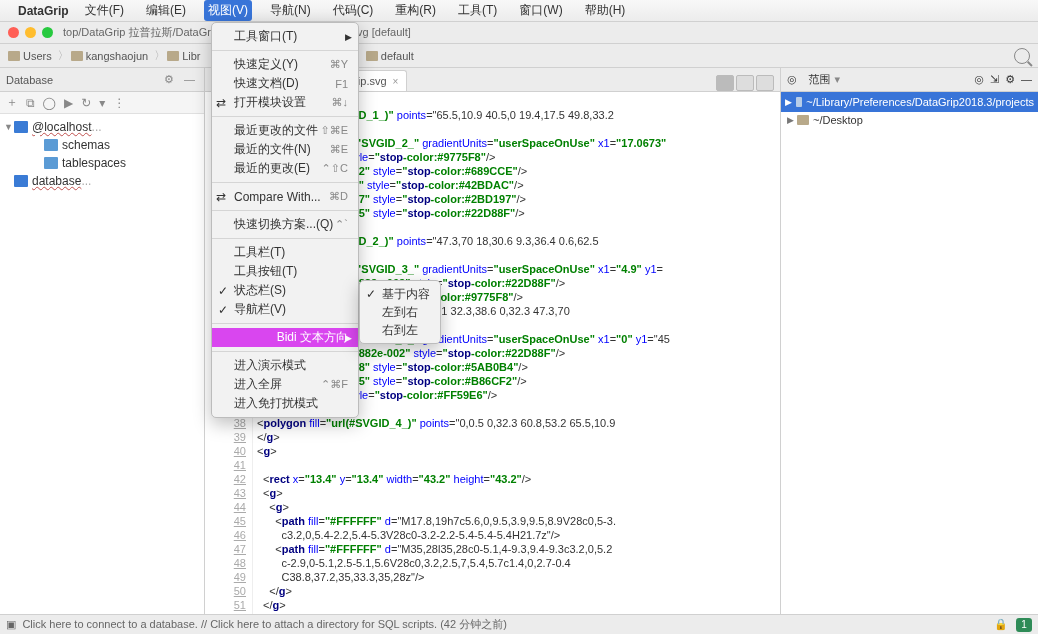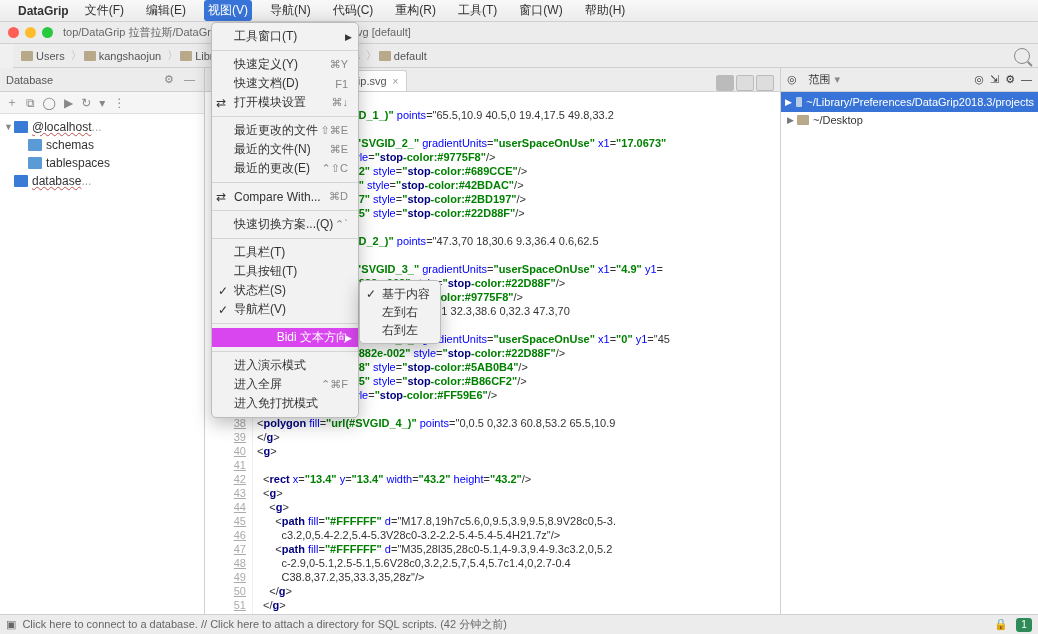--- a/index.html
+++ b/index.html
@@ -13,42 +13,42 @@
 .menubar .mitem.active { background: #3874d8; color: #fff; border-radius: 3px; }
 
 
 .titlebar { height: 22px; background: #ececec; display: flex; align-items: center; padding: 0 8px; border-bottom: 1px solid #d0d0d0; }
 .traffic { display: flex; gap: 6px; margin-right: 10px; }
 .traffic span { width: 11px; height: 11px; border-radius: 50%; display: inline-block; }
 .tl-close { background: #ff5f56; } .tl-min { background: #ffbd2e; } .tl-max { background: #27c93f; }
 .titlepath { flex: 1; color: #666; font-size: 11px; white-space: nowrap; overflow: hidden; }
 
 
-.crumbbar { height: 24px; background: #ececec; display: flex; align-items: center; padding: 0 8px; border-bottom: 1px solid #d0d0d0; font-size: 11px; color: #555; margin-left: 13px; }
+.crumbbar { height: 24px; background: #ececec; display: flex; align-items: center; padding: 0 8px; border-bottom: 1px solid #d0d0d0; font-size: 11px; color: #555; }
 .crumbbar .crumb { margin-right: 4px; display: inline-flex; align-items: center; }
 .crumbbar .folder { width: 12px; height: 10px; background: #b8a98a; margin-right: 3px; border-radius: 1px; }
 .crumbbar .sep { color: #aaa; margin: 0 2px; }
 .crumbbar .search { margin-left: auto; width: 16px; height: 16px; border: 1.5px solid #888; border-radius: 50%; position: relative; }
 .crumbbar .search::after { content:''; position:absolute; width:6px; height:1.5px; background:#888; bottom:-2px; right:-4px; transform:rotate(45deg); }
 
 
 .main { display: flex; height: 546px; }
 .left { width: 205px; background: #fff; border-right: 1px solid #d0d0d0; display: flex; flex-direction: column; }
 .center { flex: 1; background: #fff; display: flex; flex-direction: column; position: relative; }
 .right { width: 258px; background: #fff; border-left: 1px solid #d0d0d0; display: flex; flex-direction: column; }
 
 
 .panel-head { height: 24px; background: #ececec; border-bottom: 1px solid #d0d0d0; display: flex; align-items: center; padding: 0 6px; font-size: 11px; color: #555; }
 .panel-head .gear { margin-left: auto; display:flex; gap:6px; }
 .panel-head .icon { width: 14px; height: 14px; color:#888; }
 .toolbar-mini { height: 22px; background: #f5f5f5; border-bottom: 1px solid #e0e0e0; display: flex; align-items: center; padding: 0 6px; gap: 8px; }
 .toolbar-mini span { color: #888; font-size: 12px; }
 .tree { padding: 4px 0; font-size: 12px; }
 .tree .node { display: flex; align-items: center; padding: 2px 4px; }
-.tree .indent1 { padding-left: 18px; }
+.tree .indent1 { padding-left: 34px; }
 .tree .tw { width: 10px; color: #888; font-size: 9px; }
 .tree .ico { width: 14px; height: 12px; margin-right: 4px; border-radius: 1px; }
 .ico-db { background: #3a7bd5; }
 .ico-folder { background: #5b9bd5; }
 .tree .lbl.ul { text-decoration: wavy underline #c0504d; text-decoration-thickness: 1px; }
 .tree .dots { color: #aaa; }
 
 
 .tabs { height: 24px; background: #ececec; border-bottom: 1px solid #d0d0d0; display: flex; align-items: flex-end; padding-left: 6px; }
 .tab { height: 21px; background: #f5f5f5; border: 1px solid #d0d0d0; border-bottom: none; border-radius: 3px 3px 0 0; padding: 2px 8px; font-size: 11px; display: flex; align-items: center; margin-right: 2px; color: #555; }

